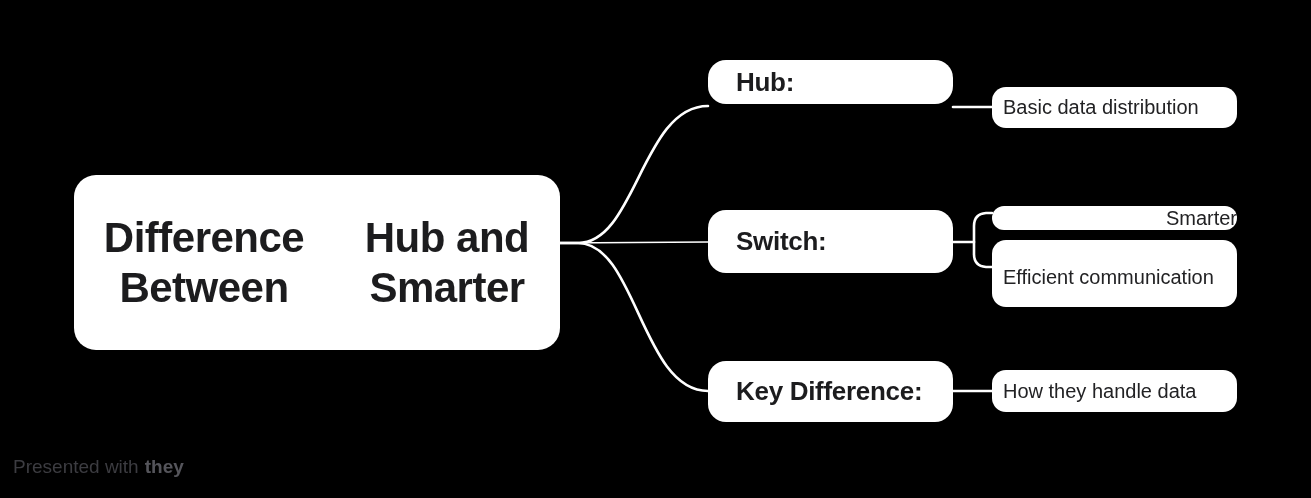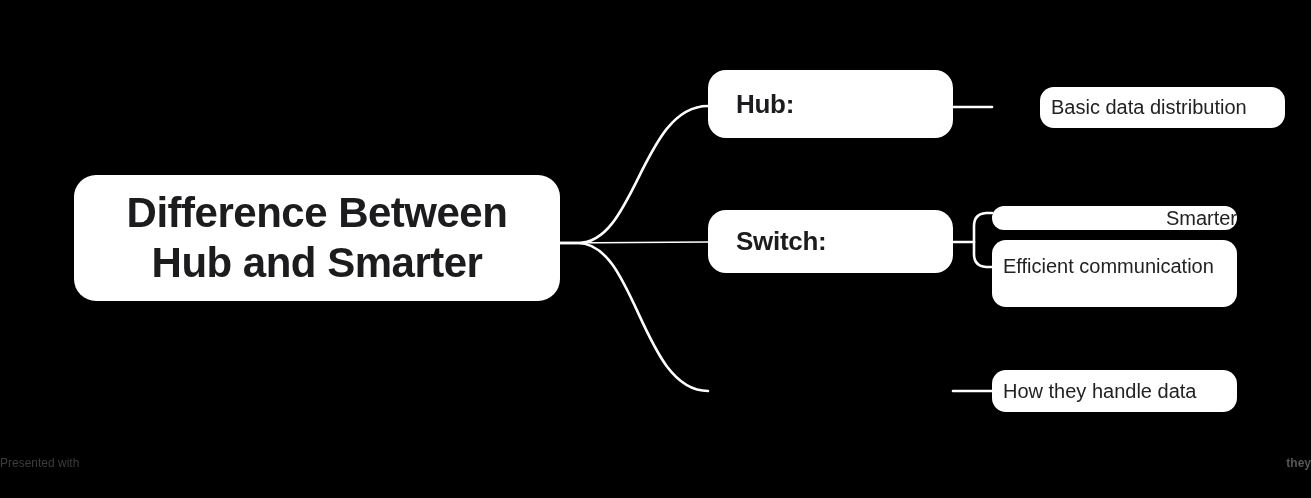--- a/index.html
+++ b/index.html
@@ -39,66 +39,67 @@
   .node {
     position: absolute;
     background: var(--node-bg);
     color: var(--node-text);
     display: flex;
     align-items: center;
   }
 
   .root-node {
     left: 74px; top: 175px;
-    width: 486px; height: 126px;
+    width: 486px; height: 175px;
     border-radius: 22px;
-    flex-direction: column;
+    flex-direction: row;
     justify-content: center;
     font-size: 42px;
     font-weight: bold;
     line-height: 50px;
     text-align: center;
     letter-spacing: -0.5px;
   }
 
   .topic-node {
     width: 245px;
     border-radius: 18px;
     font-size: 26px;
     font-weight: bold;
     padding-left: 28px;
     letter-spacing: -0.3px;
   }
-  .topic-hub     { left: 708px; top: 70px;  height: 68px; }
+  .topic-hub     { left: 708px; top: 60px;  height: 44px; }
   .topic-switch  { left: 708px; top: 210px; height: 63px; text-align: center; }
   .topic-keydiff { left: 708px; top: 361px; height: 61px; }
 
   .child-node {
     left: 992px;
     width: 245px;
     border-radius: 14px;
     font-size: 20px;
     font-weight: 400;
     padding-left: 11px;
     color: #222224;
   }
-  .child-basic     { top: 87px;  height: 41px; margin-left: 48px; }
+  .child-basic     { top: 87px;  height: 41px; }
   .child-smarter   { top: 206px; height: 24px; justify-content: flex-end; }
-  .child-efficient { top: 240px; height: 67px; align-items: flex-start; padding-top: 15px; }
+  .child-efficient { top: 240px; height: 67px; align-items: flex-start; padding-top: 26px; }
   .child-how       { top: 370px; height: 42px; }
 
   .watermark {
     position: absolute;
     left: 0; right: 0; top: 456px;
     display: flex;
-    justify-content: space-between;
+    justify-content: flex-start;
     align-items: baseline;
     gap: 0.32em;
-    font-size: 12px;
+    font-size: 19px;
     color: var(--watermark-text);
+    padding-left: 13px;
   }
   .watermark .brand {
     font-weight: bold;
     color: var(--watermark-brand);
   }
 </style>
 </head>
 <body>
 
 <div class="canvas">
@@ -119,20 +120,23 @@
   </div>
 
   <div class="node topic-node topic-hub">
     <span>Hub:</span>
   </div>
 
   <div class="node topic-node topic-switch">
     <span>Switch:</span>
   </div>
 
+  <div class="node topic-node topic-keydiff">
+    <span>Key Difference:</span>
+  </div>
 
   <div class="node child-node child-basic">
     <span>Basic data distribution</span>
   </div>
 
   <div class="node child-node child-smarter">
     <span>Smarter</span>
   </div>
 
   <div class="node child-node child-efficient">

